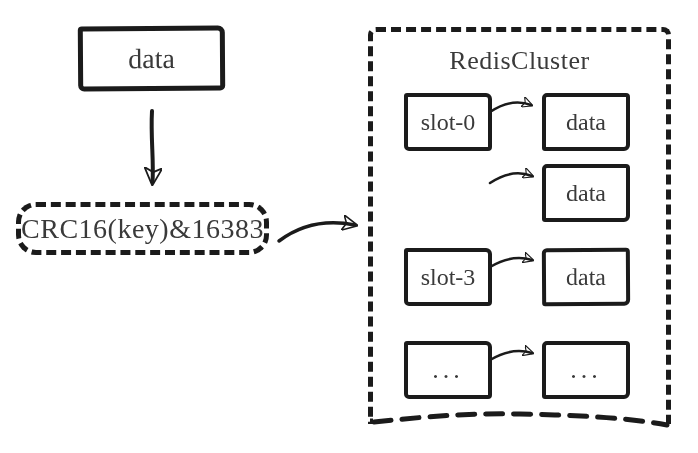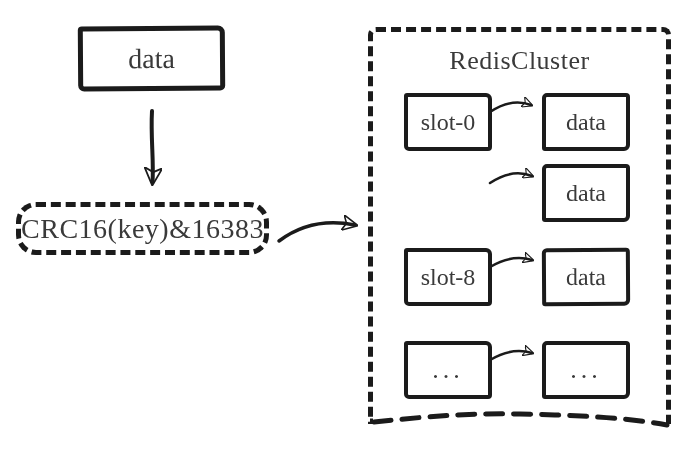--- a/index.html
+++ b/index.html
@@ -118,21 +118,21 @@
     </div>
     <div class="data-box r1">
       <span>data</span>
     </div>
 
     <div class="data-box r2">
       <span>data</span>
     </div>
 
     <div class="slot-box r3">
-      <span>slot-8</span>
+      <span>slot-3</span>
     </div>
     <div class="data-box r3">
       <span>data</span>
     </div>
 
     <div class="slot-box r4">
       <span class="ellipsis">...</span>
     </div>
     <div class="data-box r4">
       <span class="ellipsis">...</span>

